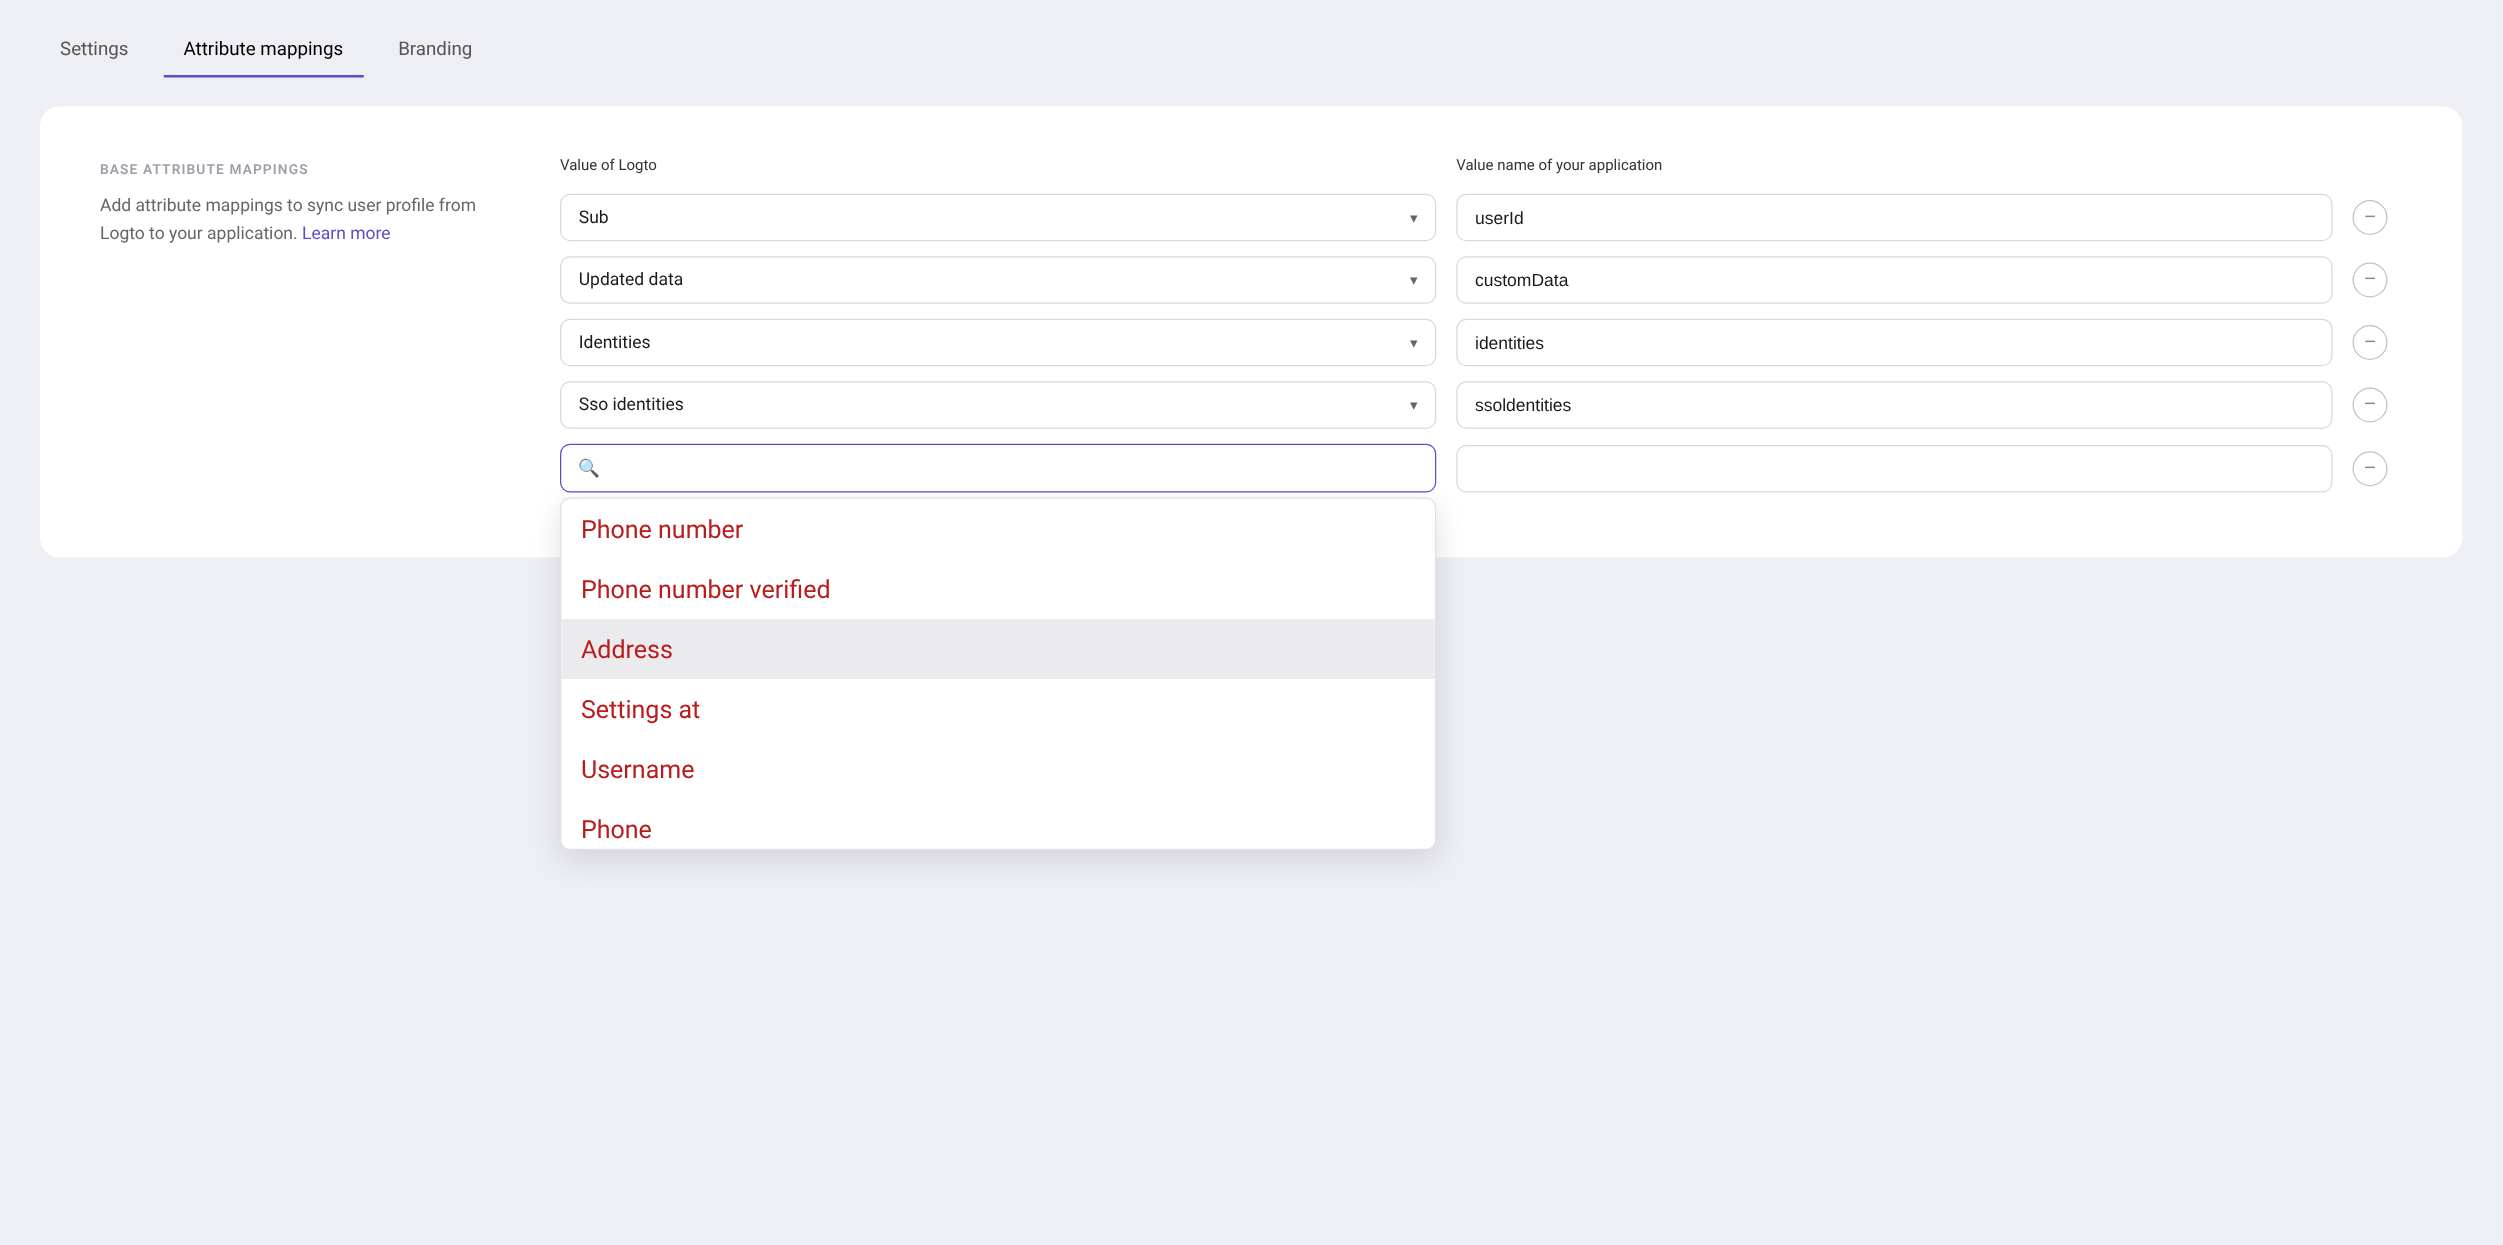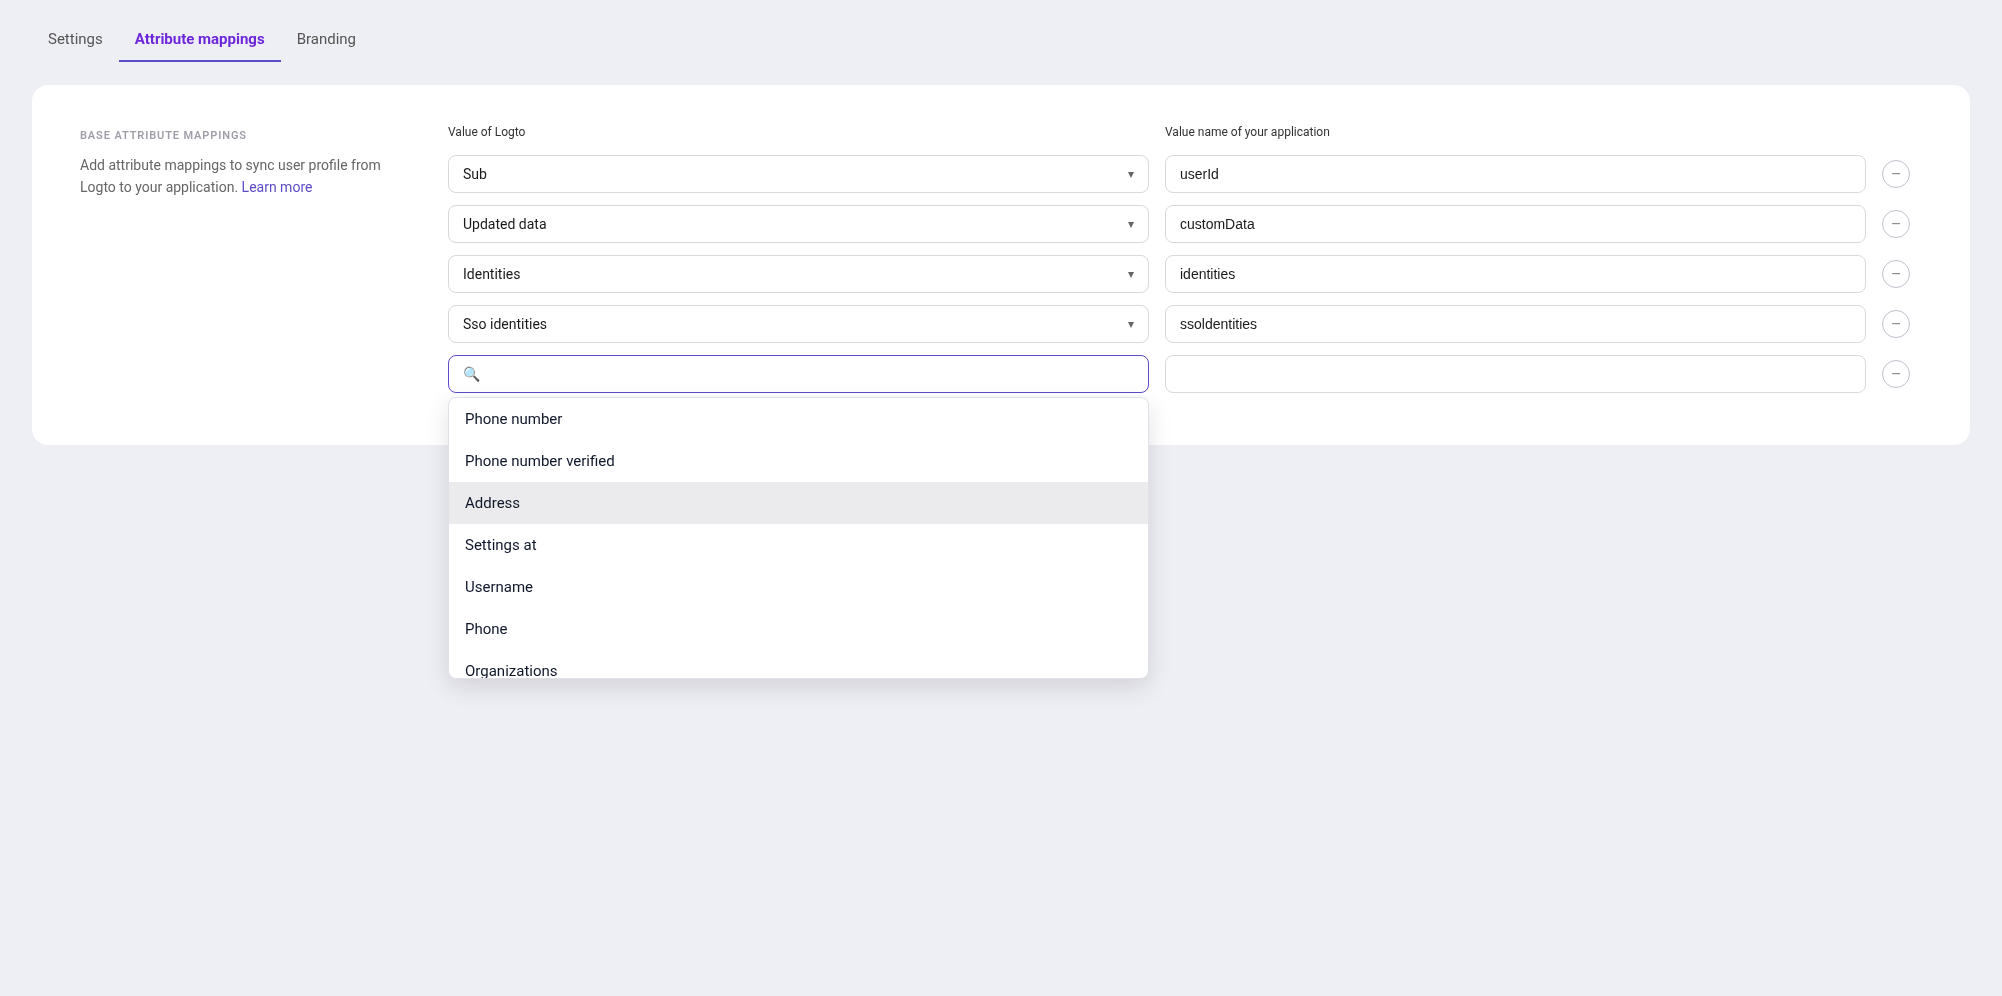--- a/index.html
+++ b/index.html
@@ -13,37 +13,37 @@
     .page-container {
       padding: 0;
     }
 
     
     .tabs-bar {
       display: flex;
       align-items: center;
       padding: 18px 32px 0;
       background: #eeeef5;
-      gap: 0;
+      gap: 12px;
     }
 
     .tab-item {
       padding: 12px 16px;
       font-size: 15px;
       cursor: pointer;
       color: #555;
       border-bottom: 2px solid transparent;
       margin-bottom: -1px;
       text-decoration: none;
     }
 
     .tab-item.active {
-      color: #6d28d9;
+      color: #000000;
       border-bottom: 2px solid #5b4dca;
-      font-weight: 700;
+      font-weight: 400;
     }
 
     
     .main-card {
       margin: 24px 32px;
       background: #ffffff;
       border-radius: 16px;
       padding: 40px 48px;
     }
 
@@ -196,22 +196,22 @@
       background: #fff;
       border: 1px solid #e0e0e8;
       border-radius: 8px;
       box-shadow: 0 8px 24px rgba(0,0,0,0.12);
       z-index: 100;
       overflow: hidden;
     }
 
     .dropdown-item {
       padding: 12px 16px;
-      font-size: 15px;
-      color: #0f172a;
+      font-size: 20px;
+      color: #b91c1c;
       cursor: pointer;
     }
 
     .dropdown-item.highlighted {
       background: #ebebee;
     }
 
     .dropdown-scrollable {
       max-height: 280px;
       overflow-y: auto;

